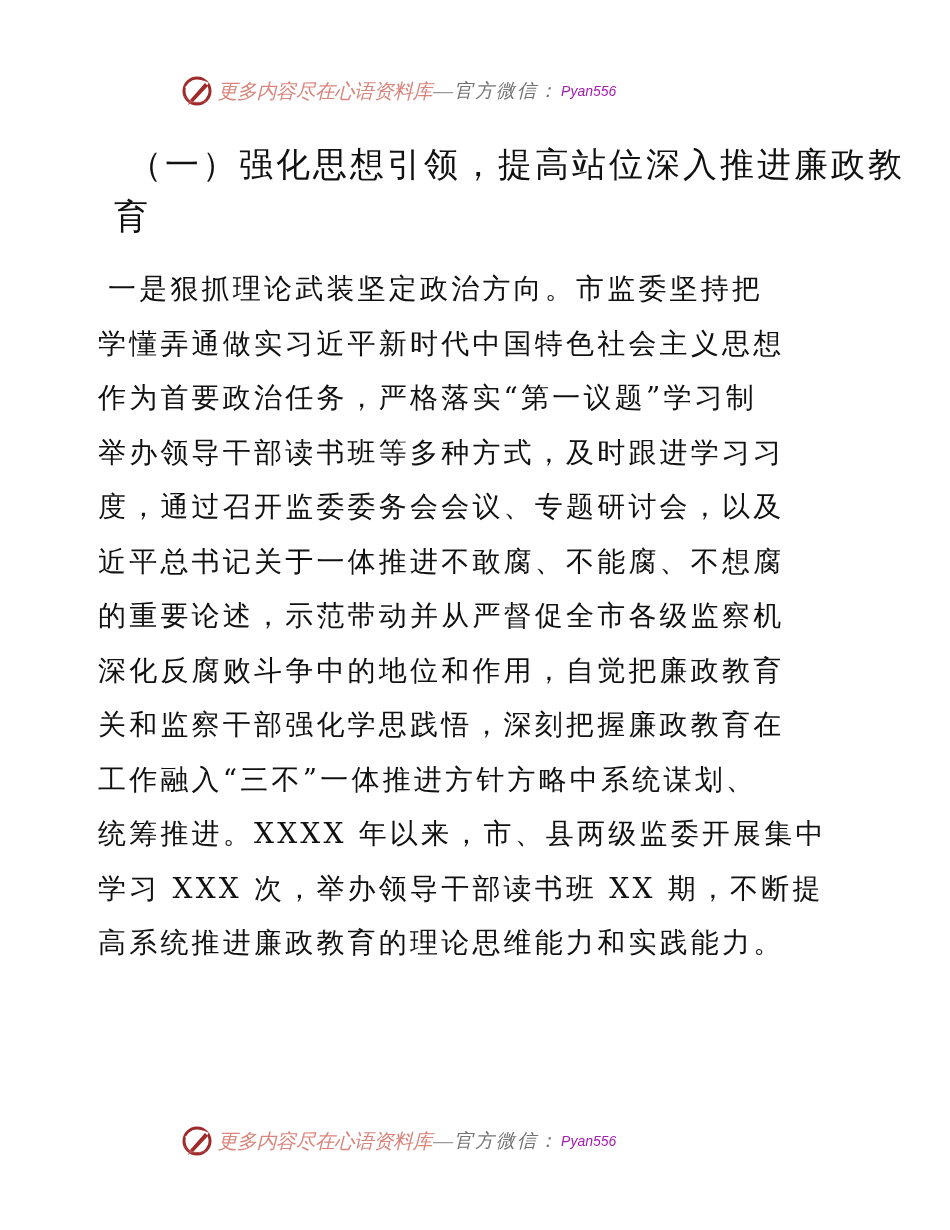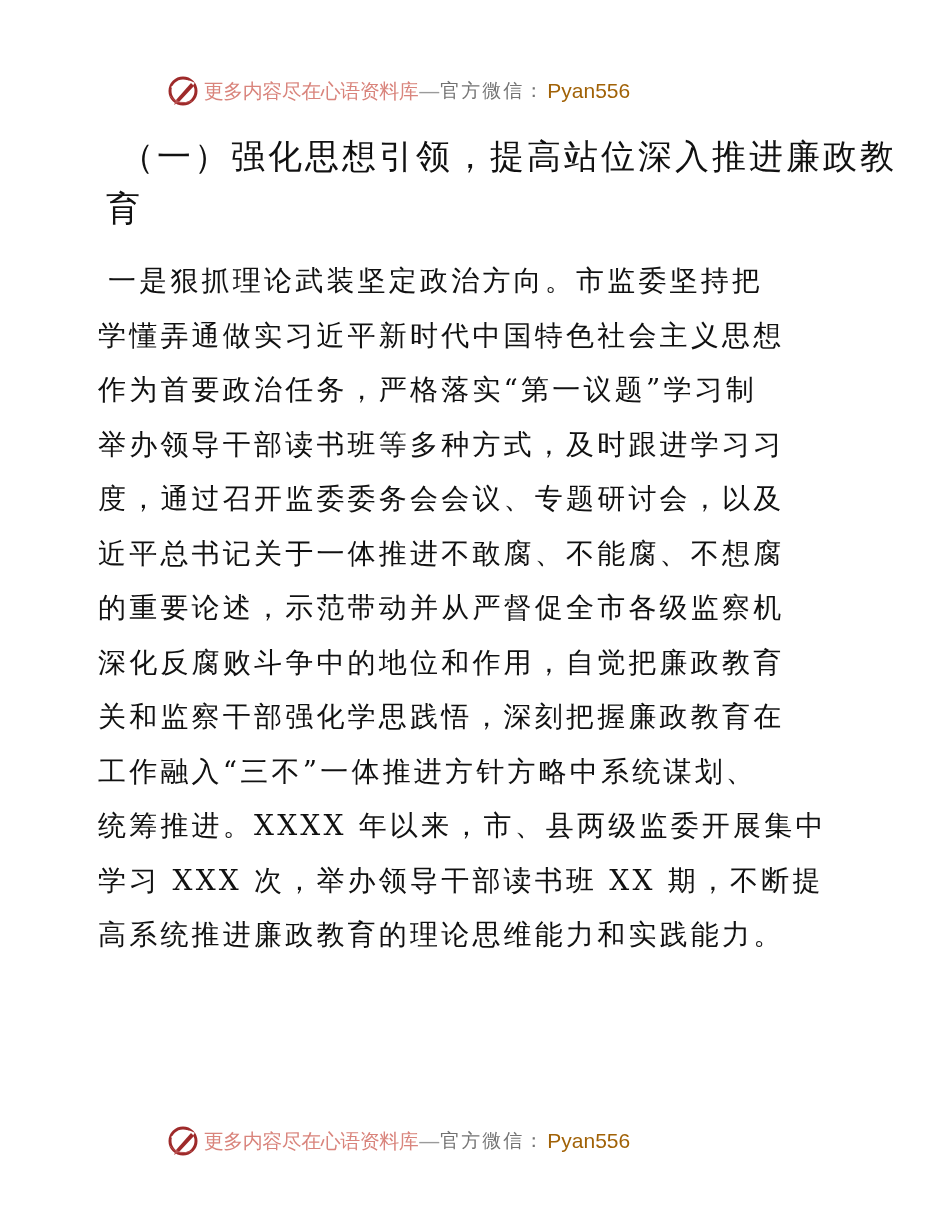--- a/index.html
+++ b/index.html
@@ -17,20 +17,21 @@
     }
     .watermark {
       position: absolute;
       left: 0;
       width: 796px;
       height: 40px;
       display: flex;
       align-items: center;
       justify-content: center;
       white-space: nowrap;
+      font-style: italic;
     }
     .watermark.top { top: 71px; }
     .watermark.bottom { top: 1121px; }
     .wm-logo {
       width: 34px;
       height: 34px;
       margin-right: 4px;
       display: inline-block;
     }
     .wm-main {
@@ -45,35 +46,35 @@
       font-family: "Liberation Sans", sans-serif;
       margin: 0 1px;
     }
     .wm-label {
       color: #737373;
       font-family: "DejaVu Serif", "Liberation Serif", serif;
       font-size: 19px;
       letter-spacing: 2px;
     }
     .wm-id {
-      color: #a16207;
+      color: #a21caf;
       font-family: "Liberation Sans", sans-serif;
-      font-size: 21px;
+      font-size: 14px;
       margin-left: 2px;
     }
     .content {
       position: absolute;
       left: 98px;
       top: 122px;
       width: 756px;
     }
     .heading {
       font-size: 34px;
       line-height: 52px;
-      margin: 8px;
+      margin: 16px;
       font-weight: normal;
       letter-spacing: 3px;
       text-indent: 14px;
     }
     .paragraph {
       margin: 20px 0 0 0;
       font-size: 28px;
       line-height: 54.5px;
       letter-spacing: 3.2px;
       text-align: justify;

